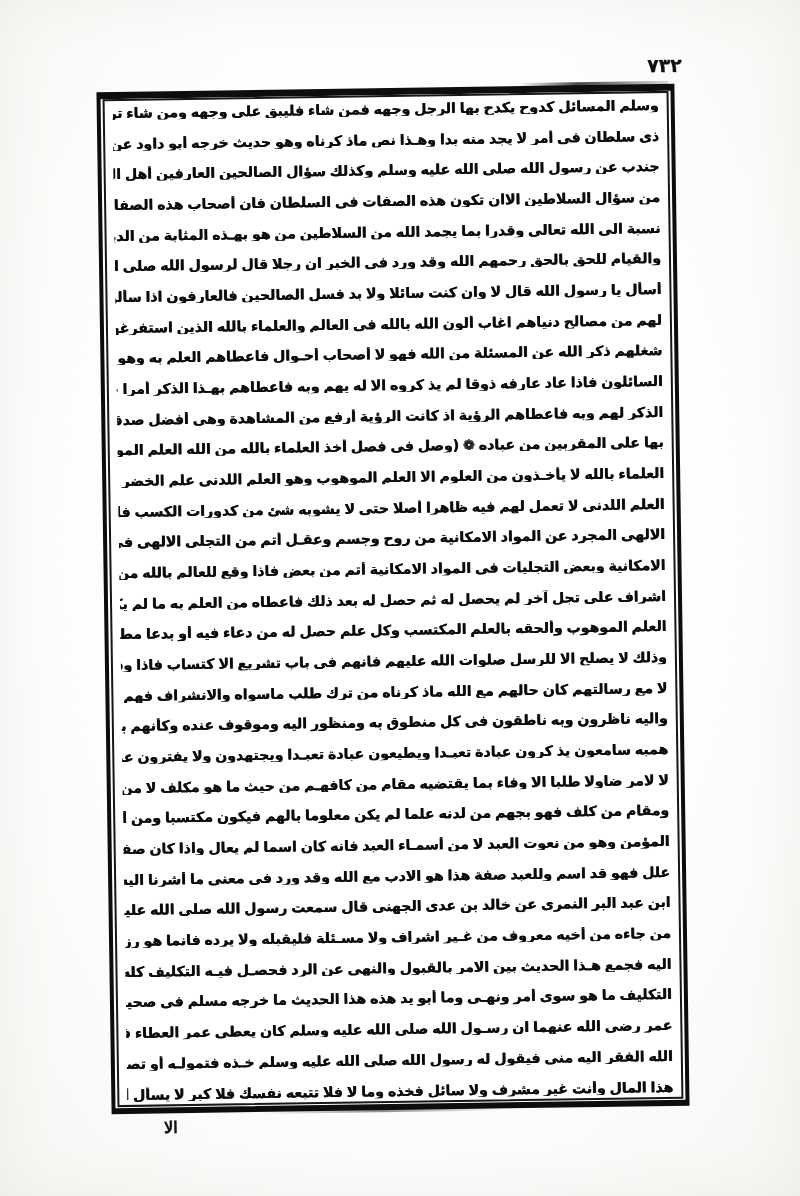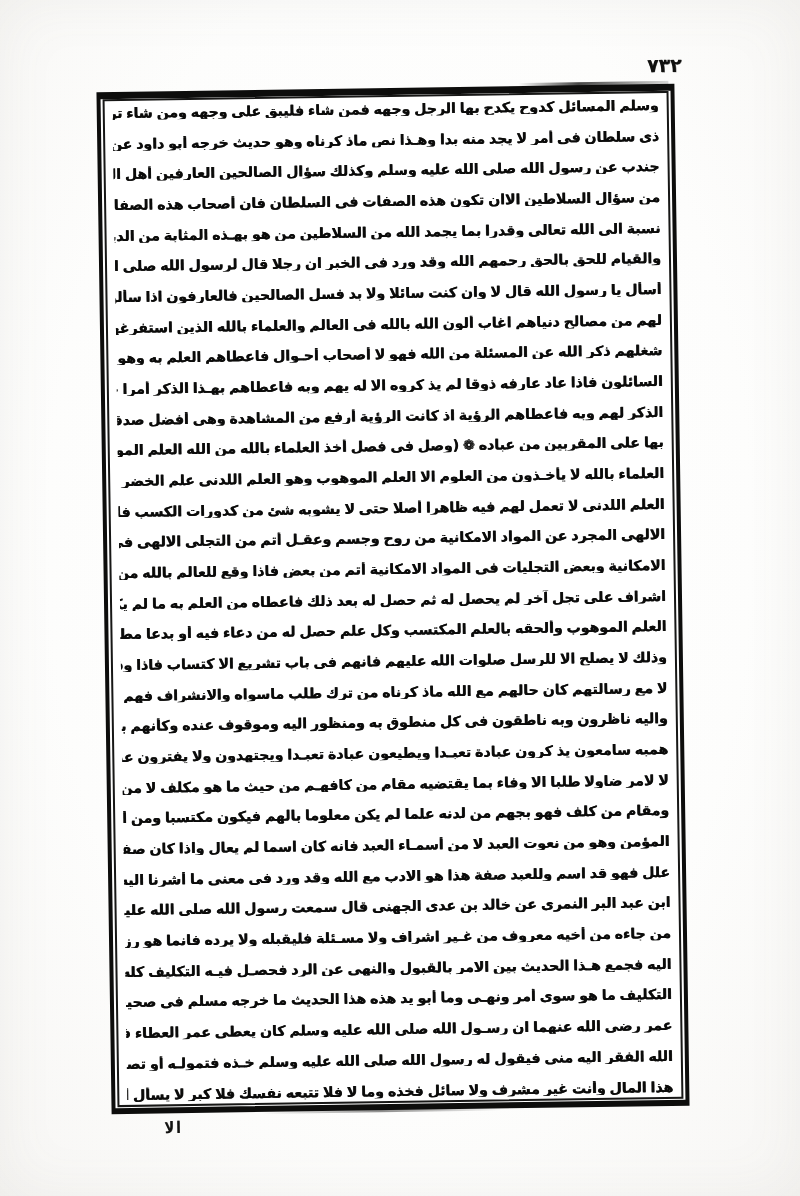--- a/index.html
+++ b/index.html
@@ -143,21 +143,21 @@
 
   .tline.heading-line > span {
     font-weight: 700;
   }
 
   
   .catchword {
     position: absolute;
     left: 164px;
     top: 1118px;
-    font-family: Liberation Mono, monospace;
+    font-family: Liberation Sans, sans-serif;
     font-size: 16px;
     font-weight: 700;
     color: #121211;
     transform: rotate(-0.9deg);
     text-shadow: .4px 0 0 rgba(15,15,13,.6);
   }
 </style>
 </head>
 <body>
 

